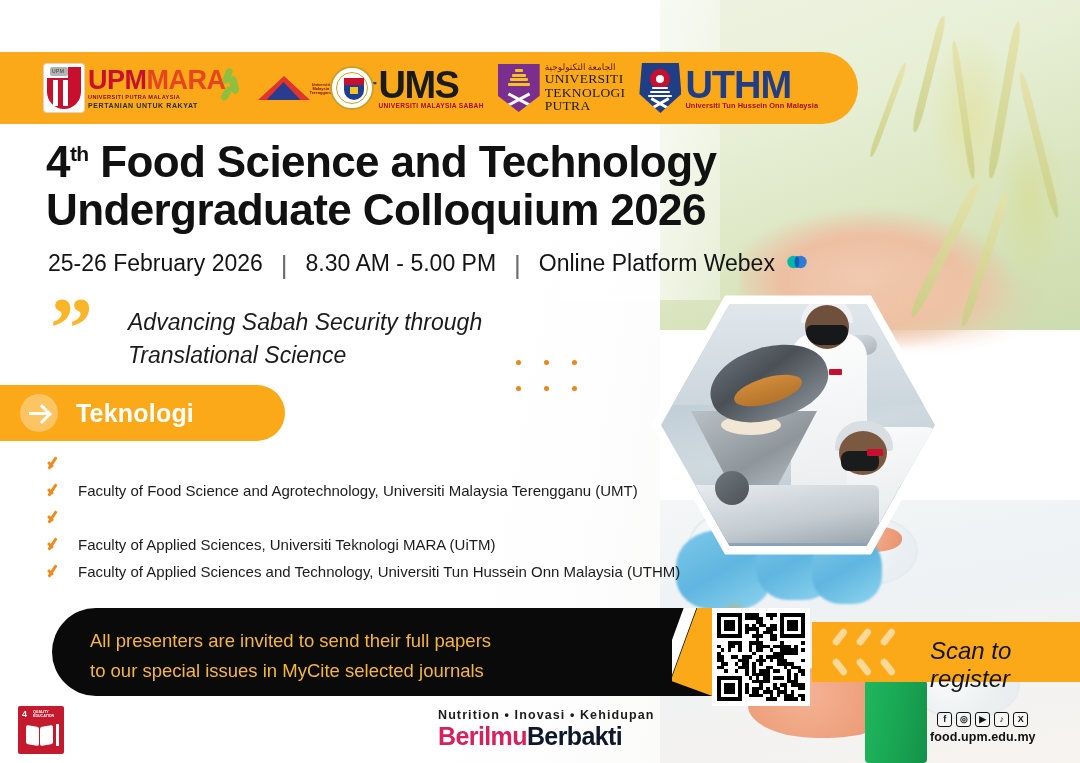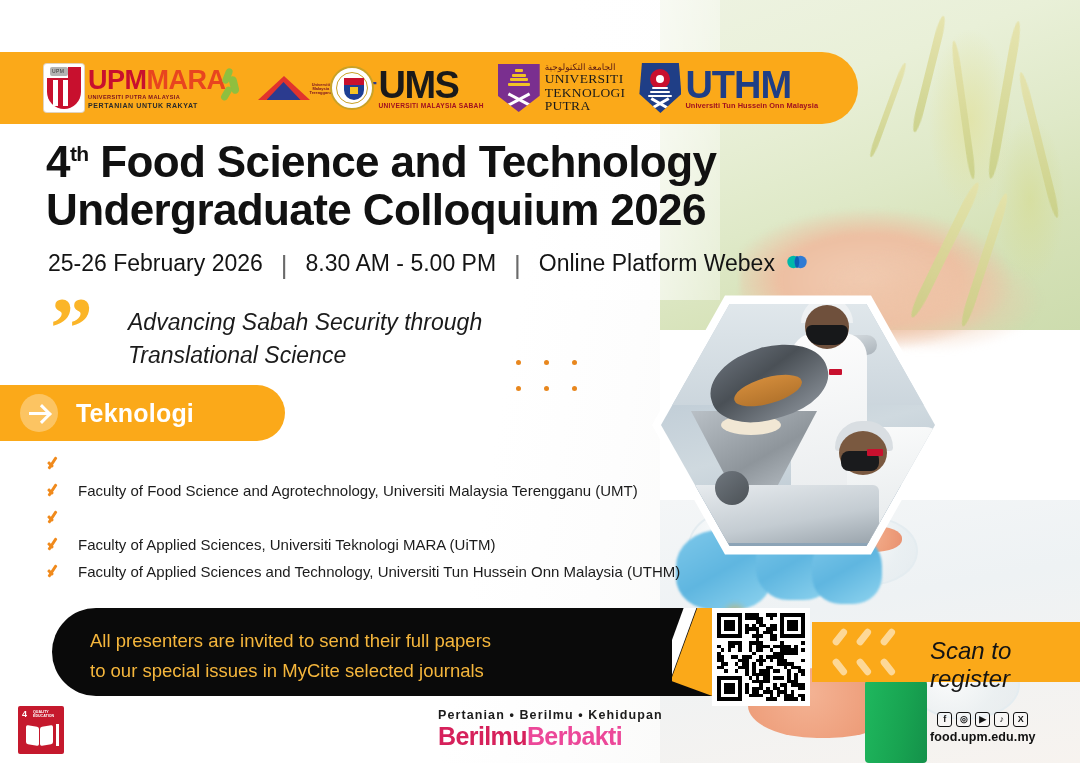--- a/index.html
+++ b/index.html
@@ -327,21 +327,21 @@
   .sdg .book i{ position:absolute; top:2px; width:13px; height:19px; background:#fff;
     border-radius:2px;}
   .sdg .book i:first-child{ left:0; transform:skewY(8deg);}
   .sdg .book i:nth-child(2){ left:14px; transform:skewY(-8deg);}
   .sdg .pen{ position:absolute; right:-3px; top:0; width:3px; height:22px; background:#fff;}
 
   .upm-tag { position:absolute; left:438px; top:708px; z-index:9; text-align:left; }
   .upm-tag .t1 { font-size:12.5px; color:#1c1c1c; letter-spacing:1.1px; font-weight:bold;}
   .upm-tag .t2 { font-size:25px; font-weight:bold; letter-spacing:-.6px; margin-top:1px; line-height:1.05;}
   .upm-tag .t2 .pink { color:#D6215B; }
-  .upm-tag .t2 .dark { color:#ec4899; }
+  .upm-tag .t2 .dark { color:#0f172a; }
 
   .social { position:absolute; left:930px; top:712px; z-index:9; text-align:center;}
   .social .row { display:flex; gap:4px; justify-content:center; }
   .soc {
     width:15px; height:15px; border:1.4px solid #111; border-radius:3px;
     display:flex; align-items:center; justify-content:center;
     font-size:9px; color:#111; font-weight:bold; background:rgba(255,255,255,.28);
     line-height:1;
   }
   .web { font-size:12.5px; font-weight:bold; color:#111; margin-top:3px; letter-spacing:.1px;}
@@ -1197,21 +1197,21 @@
     <div class="num">4</div>
     <div class="cap">QUALITY EDUCATION</div>
     <div class="book">
       <i></i>
         <i></i>
         <div class="pen"></div>
     </div>
   </div>
 
   <div class="upm-tag">
-    <div class="t1">Pertanian • Berilmu • Kehidupan</div>
+    <div class="t1">Nutrition • Inovasi • Kehidupan</div>
     <div class="t2">
       <span class="pink">Berilmu</span><span class="dark">Berbakti</span>
     </div>
   </div>
 
   <div class="social">
     <div class="row">
       <span class="soc">f</span>
       <span class="soc">◎</span>
       <span class="soc">▶</span>

